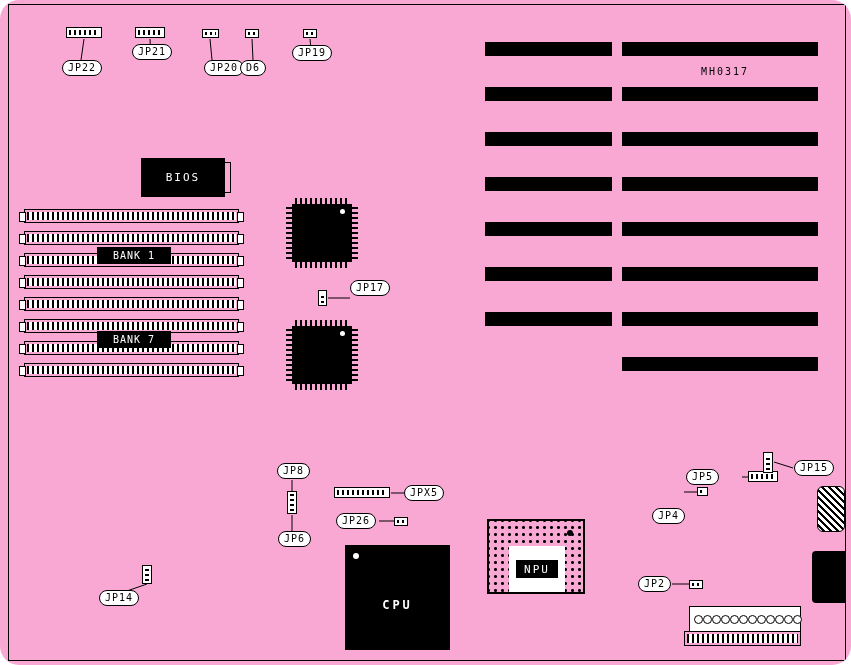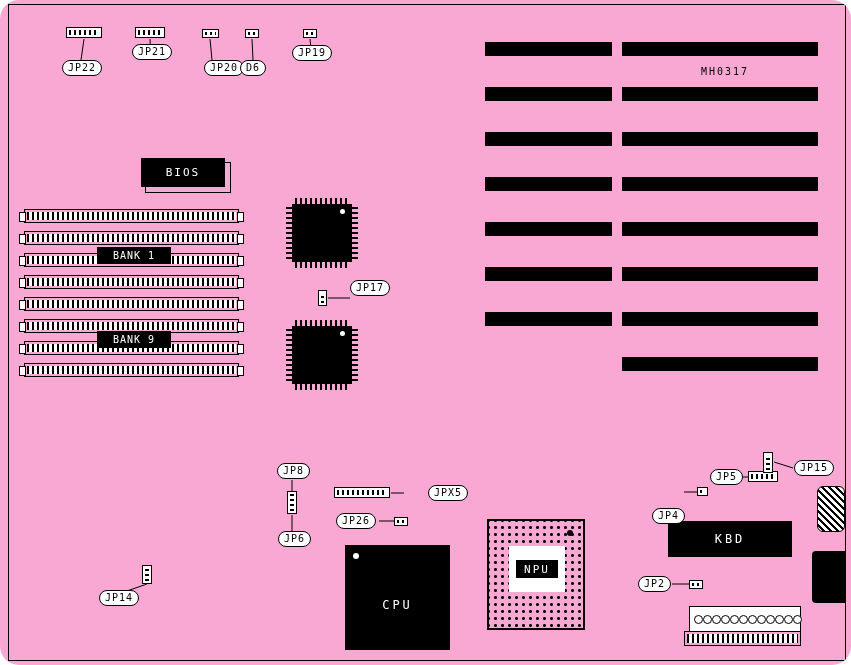--- a/index.html
+++ b/index.html
@@ -52,26 +52,26 @@
   .qfp-dot{position:absolute;right:13px;top:11px;width:5px;height:5px;border-radius:50%;background:#fff;}
   .pins-top{position:absolute;left:9px;right:9px;top:0;height:6px;
     background:repeating-linear-gradient(90deg,#000 0px,#000 2px,transparent 2px,transparent 5px);}
   .pins-bottom{position:absolute;left:9px;right:9px;bottom:0;height:6px;
     background:repeating-linear-gradient(90deg,#000 0px,#000 2px,transparent 2px,transparent 5px);}
   .pins-left{position:absolute;top:9px;bottom:9px;left:0;width:6px;
     background:repeating-linear-gradient(0deg,#000 0px,#000 2px,transparent 2px,transparent 5px);}
   .pins-right{position:absolute;top:9px;bottom:9px;right:0;width:6px;
     background:repeating-linear-gradient(0deg,#000 0px,#000 2px,transparent 2px,transparent 5px);}
   
-  .cpu{position:absolute;left:345px;top:545px;width:105px;height:105px;background:#000;}
+  .cpu{position:absolute;left:345px;top:545px;width:105px;height:105px;background:#000;font-weight:bold;}
   .cpu-dot{position:absolute;left:8px;top:8px;width:6px;height:6px;border-radius:50%;background:#fff;}
   .cpu-label{position:absolute;left:0;top:30px;width:100%;height:60px;display:flex;align-items:center;justify-content:center;color:#fff;font-size:12px;letter-spacing:3px;}
   
   .npu{
-    position:absolute;left:487px;top:519px;width:98px;height:111px;box-sizing:border-box;
+    position:absolute;left:487px;top:519px;width:98px;height:75px;box-sizing:border-box;
     border:2px solid #000;
     background-image:radial-gradient(circle,#000 1.3px,transparent 1.6px);
     background-size:7px 7px;background-position:3px 3px;
   }
   .npu-center{position:absolute;left:20px;top:25px;width:56px;height:46px;background:#fff;}
   .npu-label{left:27px;top:39px;width:42px;height:18px;font-size:11px;}
   .npu-dot{position:absolute;right:10px;top:9px;width:6px;height:6px;border-radius:50%;background:#000;}
   
   .bios-shadow{position:absolute;left:145px;top:162px;width:84px;height:29px;border:1px solid #000;z-index:1;}
   
@@ -127,34 +127,34 @@
   <div class="jumper jumper-h" style="left:202px;top:29px;width:17px;height:9px"></div>
   <div class="lbl" style="left:204px;top:60px">JP20</div>
 
   <div class="jumper jumper-h" style="left:245px;top:29px;width:14px;height:9px"></div>
   <div class="lbl" style="left:240px;top:60px">D6</div>
 
   <div class="jumper jumper-h" style="left:303px;top:29px;width:14px;height:9px"></div>
   <div class="lbl" style="left:292px;top:45px">JP19</div>
 
   <div class="bios-shadow"></div>
-  <div class="blackbox" style="left:141px;top:158px;width:84px;height:29px">BIOS</div>
+  <div class="blackbox" style="left:141px;top:158px;width:84px;height:39px">BIOS</div>
 
   <div class="membank">
     <div class="memrow"></div>
   <div class="memrow"></div>
       <div class="memrow"></div>
       <div class="memrow"></div>
       <div class="memrow"></div>
       <div class="memrow"></div>
       <div class="memrow"></div>
       <div class="memrow"></div>
     </div>
   <div class="blackbox bankline" style="left:97px;top:247px">BANK 1</div>
-  <div class="blackbox bankline" style="left:97px;top:331px">BANK 9</div>
+  <div class="blackbox bankline" style="left:97px;top:331px">BANK 7</div>
 
   <div class="qfp" style="left:286px;top:198px">
     <div class="pins-top"></div>
     <div class="pins-bottom"></div>
     <div class="pins-left"></div>
     <div class="pins-right"></div>
     <div class="qfp-body"></div>
     <div class="qfp-dot"></div>
   </div>
   <div class="qfp" style="left:286px;top:320px">
@@ -188,46 +188,45 @@
       <div class="slot"></div>
       <div class="slot"></div>
     </div>
   <div class="boardid">MH0317</div>
 
   <div class="lbl" style="left:277px;top:463px">JP8</div>
   <div class="jumper jumper-v" style="left:287px;top:491px;width:10px;height:23px"></div>
   <div class="lbl" style="left:278px;top:531px">JP6</div>
 
   <div class="jumper jumper-h" style="left:334px;top:487px;width:56px;height:11px"></div>
-  <div class="lbl" style="left:428px;top:485px">JPX5</div>
+  <div class="lbl" style="left:404px;top:485px">JPX5</div>
   <div class="lbl" style="left:336px;top:513px">JP26</div>
   <div class="jumper jumper-h" style="left:394px;top:517px;width:14px;height:9px"></div>
 
   <div class="cpu">
     <div class="cpu-dot"></div>
     <div class="cpu-label">CPU</div>
   </div>
 
   <div class="npu">
     <div class="npu-center"></div>
     <div class="blackbox npu-label">NPU</div>
     <div class="npu-dot"></div>
   </div>
 
   <div class="jumper jumper-v" style="left:142px;top:565px;width:10px;height:19px"></div>
   <div class="lbl" style="left:99px;top:590px">JP14</div>
 
   <div class="lbl" style="left:652px;top:508px">JP4</div>
   <div class="jumper jumper-h" style="left:697px;top:487px;width:11px;height:9px"></div>
-  <div class="lbl" style="left:710px;top:469px">JP5</div>
+  <div class="lbl" style="left:686px;top:469px">JP5</div>
   <div class="jumper jumper-h" style="left:748px;top:471px;width:30px;height:11px"></div>
   <div class="jumper jumper-v" style="left:763px;top:452px;width:10px;height:21px"></div>
   <div class="lbl" style="left:794px;top:460px">JP15</div>
 
-  <div class="blackbox" style="left:668px;top:521px;width:124px;height:36px;font-size:12px;letter-spacing:3px">KBD</div>
 
   <div class="lbl" style="left:638px;top:576px">JP2</div>
   <div class="jumper jumper-h" style="left:689px;top:580px;width:14px;height:9px"></div>
 
   <div class="pwr">
     <div class="pwr-pin"></div>
   <div class="pwr-pin"></div>
       <div class="pwr-pin"></div>
       <div class="pwr-pin"></div>
       <div class="pwr-pin"></div>

